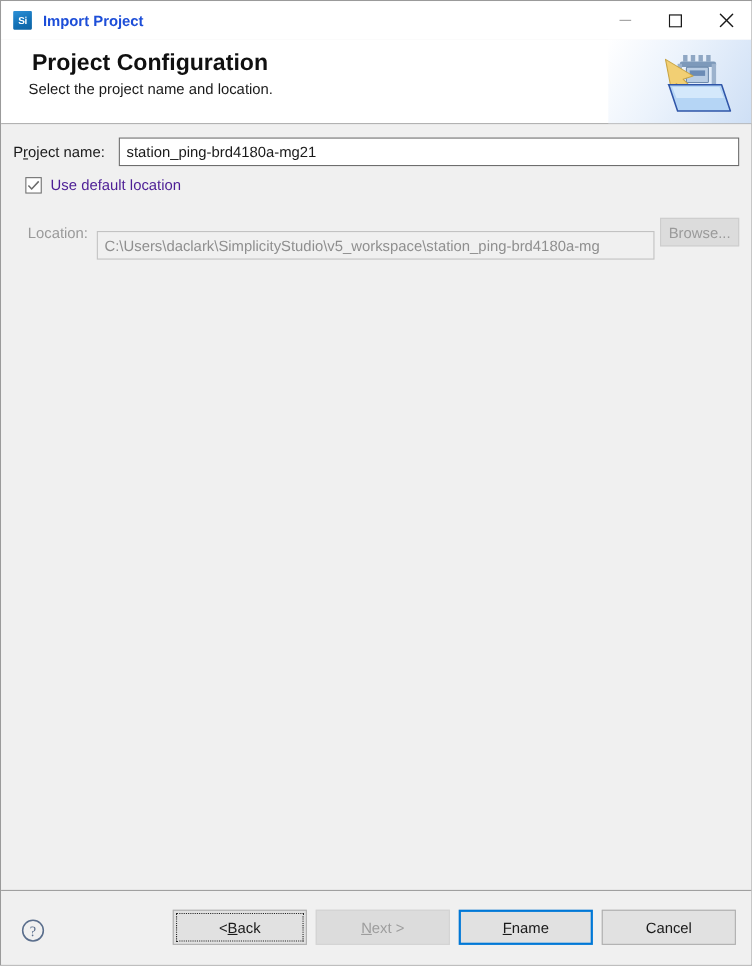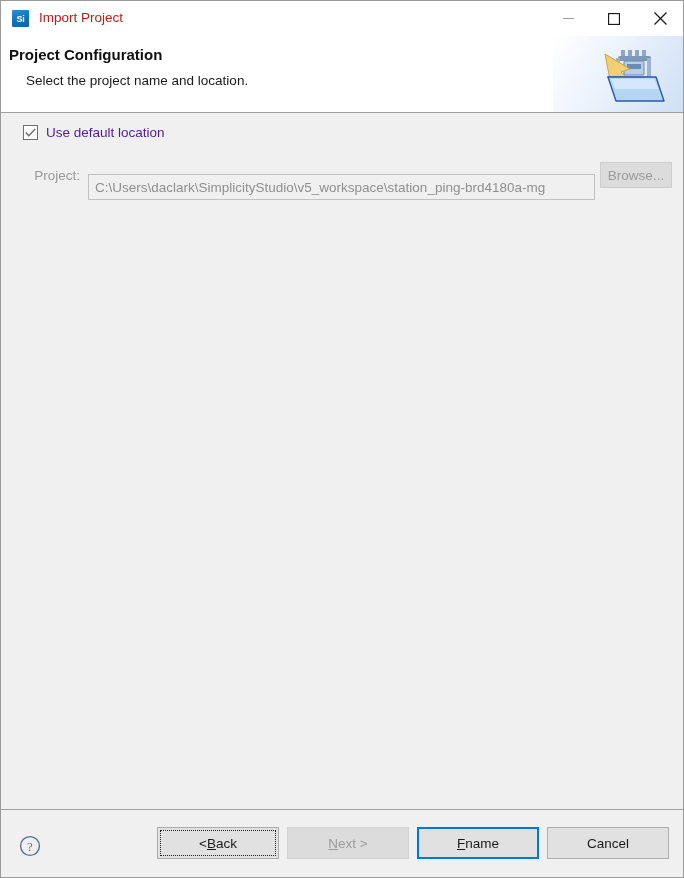--- a/index.html
+++ b/index.html
@@ -31,41 +31,42 @@
   .titlebar {
     height: 35px;
     background: #ffffff;
     display: flex;
     align-items: center;
     flex: none;
     position: relative;
   }
   .title-left {
     display: flex;
-    align-items: flex-start;
+    align-items: flex-end;
     padding-left: 11px;
     gap: 10px;
   }
   .app-icon {
     width: 17px;
     height: 17px;
     border-radius: 1px;
     background: linear-gradient(160deg, #2d90d6 0%, #1272b8 55%, #0e63a2 100%);
     color: #ffffff;
     font-size: 9px;
     font-weight: bold;
     display: flex;
     align-items: center;
     justify-content: center;
     letter-spacing: -0.3px;
     font-family: "Liberation Sans", sans-serif;
   }
   .title-text {
     font-size: 13.5px;
-    color: #b91c1c;
+    color: #1d4ed8;
+    font-weight: bold;
   }
   .win-controls {
     position: absolute;
     right: 0;
     top: 0;
     height: 35px;
     display: flex;
   }
   .win-btn {
     width: 46px;
@@ -89,23 +90,23 @@
   .header-grad {
     position: absolute;
     right: 0;
     top: 0;
     width: 130px;
     height: 77px;
     background: linear-gradient(120deg, rgba(255,255,255,1) 0%, rgba(236,243,252,1) 42%, rgba(206,223,245,1) 100%);
   }
   .header-title {
     position: absolute;
-    left: 8px;
+    left: 28px;
     top: 10px;
-    font-size: 15px;
+    font-size: 21px;
     font-weight: bold;
     color: #101010;
   }
   .header-sub {
     position: absolute;
     left: 25px;
     top: 37px;
     font-size: 13.5px;
     color: #1a1a1a;
   }
@@ -307,32 +308,36 @@
       <path d="M14 36 L52 36 L60 44 L22 44 Z" fill="#cfe2f7" stroke="#3f63ad" stroke-width="1.2"></path>
 
       <path d="M14 36 L62 36 L70 60 L22 60 Z" fill="#b5d5f5" stroke="#2f55a8" stroke-width="1.4" stroke-linejoin="round"></path>
       <path d="M17 38 L60 38 L64 48 L21 48 Z" fill="#d9ebfc" opacity="0.85"></path>
     </svg>
   </div>
 
   <div class="body">
     <div class="form">
 
+      <div class="row row-name">
+        <div class="lbl lbl-name"><span>P</span><span class="mn">r</span><span>oject name:</span></div>
+        <input class="txtfield txt-name" type="text" value="station_ping-brd4180a-mg21" style="">
+      </div>
 
       <div class="checkrow">
         <div class="checkbox">
           <svg width="11" height="9" viewBox="0 0 11 9">
             <polyline points="0.8,4.6 3.8,7.8 10.2,0.9" fill="none" stroke="#6b6b6b" stroke-width="1.4"></polyline>
           </svg>
         </div>
         <div class="check-label">Use default location</div>
       </div>
 
       <div class="row row-loc">
-        <div class="lbl lbl-loc disabled">Project:</div>
+        <div class="lbl lbl-loc disabled">Location:</div>
         <input class="txtfield txt-loc disabled" type="text" disabled="" value="C:\Users\daclark\SimplicityStudio\v5_workspace\station_ping-brd4180a-mg" style="">
         <div class="btn btn-browse disabled">Browse...</div>
       </div>
 
     </div>
   </div>
 
   <div class="footer">
     <svg class="help-icon" viewBox="0 0 22 22">
       <circle cx="11" cy="11" r="9.4" fill="none" stroke="#5a6e8c" stroke-width="1.4"></circle>

